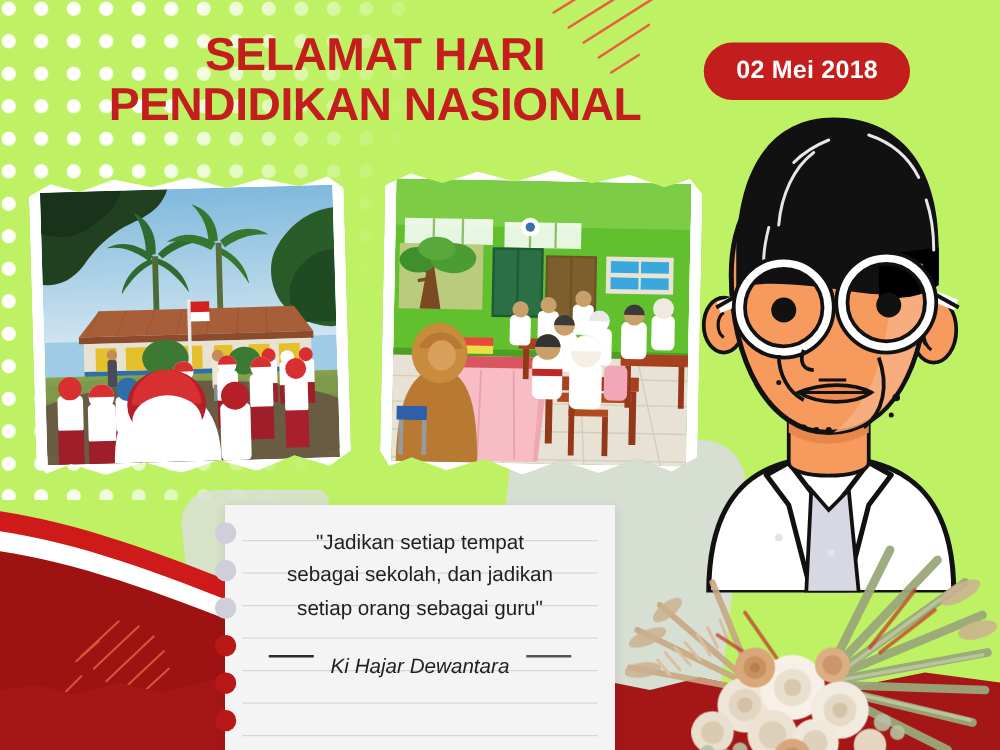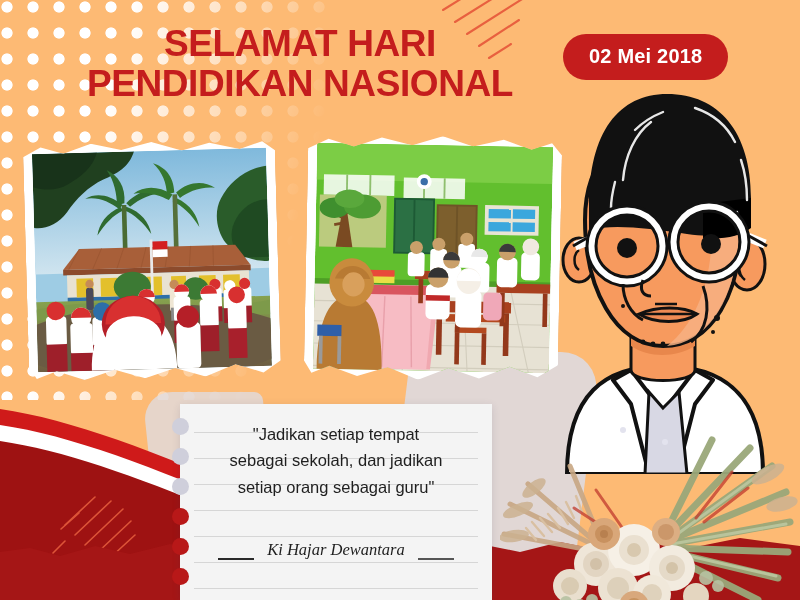--- a/index.html
+++ b/index.html
@@ -9,21 +9,21 @@
     width: 800px;
     height: 600px;
     overflow: hidden;
     font-family: "Liberation Sans", sans-serif;
   }
 
   #poster {
     position: relative;
     width: 800px;
     height: 600px;
-    background: #fdba74;
+    background: #bef264;
     overflow: hidden;
   }
 
   
   .dots {
     position: absolute;
     left: 0; top: 0;
     width: 330px; height: 400px;
     background-image: radial-gradient(circle at 7px 7px, #ffffff 5.2px, rgba(255,255,255,0) 6px);
     background-size: 26px 26px;
@@ -139,26 +139,25 @@
     position: absolute;
     left: 12px; right: 12px; top: 17px;
     text-align: center;
     color: #1f1f1f;
     font-size: 16.5px;
     line-height: 26.3px;
     white-space: pre-line;
   }
   .attrib {
     position: absolute;
-    left: 0; right: 0; top: 136px;
+    left: 0; right: 0; top: 120px;
     display: flex;
-    align-items: flex-end;
+    align-items: flex-start;
     justify-content: center;
     gap: 13px;
-    font-family: Liberation Serif, serif;
   }
   .attrib .dash { width: 36px; height: 2px; background: #2a2a2a; }
   .attrib .dash.right { background: #555; }
   .attrib .name {
     font-style: italic;
     font-size: 16.5px;
     color: #1f1f1f;
   }
   .rings { position: absolute; left: -8px; top: 0; width: 26px; height: 100%; }
   .rings i {

